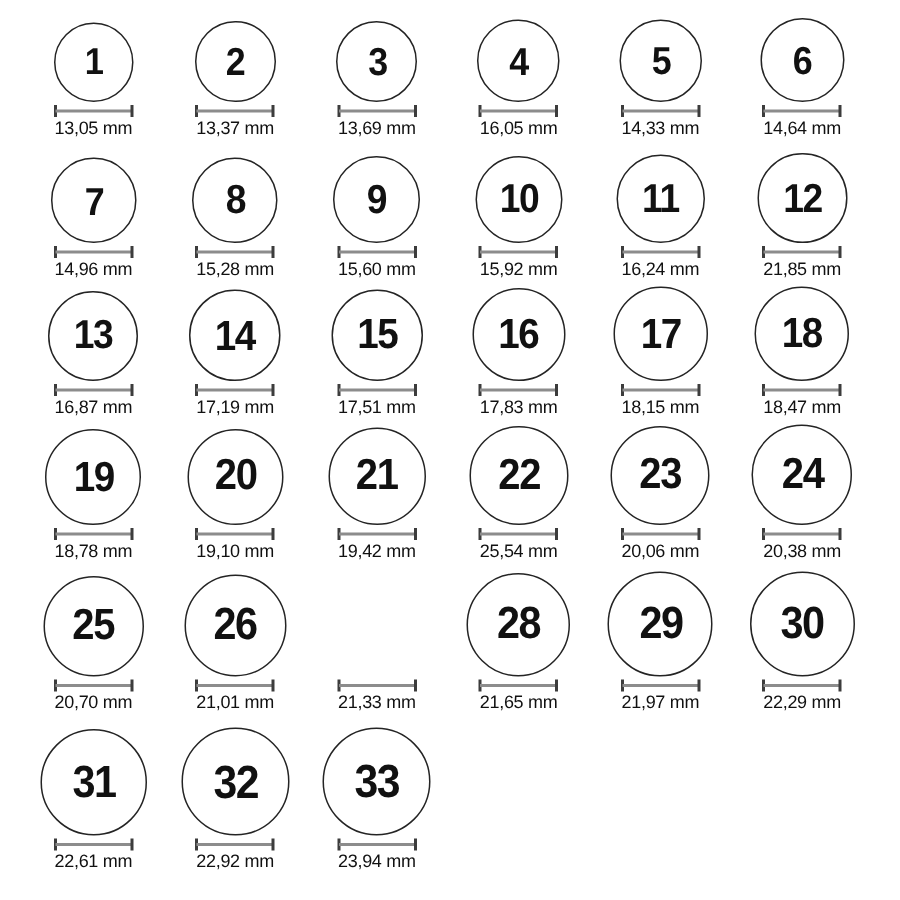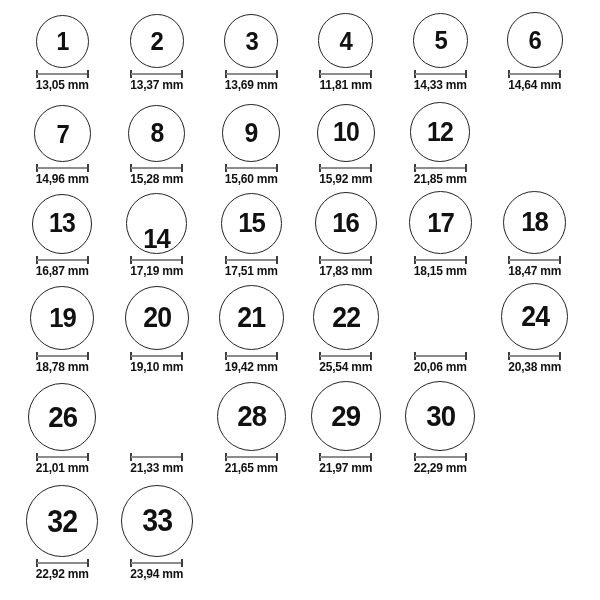--- a/index.html
+++ b/index.html
@@ -74,21 +74,21 @@
     top: 0;
     width: 2px;
     height: 8px;
     background: var(--tick-color, #3c3c3c);
   }
   .dim .tick.l { left: 0; }
   .dim .tick.r { right: 0; }
   .label {
     margin-top: 1px;
     font-size: 12px;
-    font-weight: bold;
+    font-weight: normal;
     color: var(--label-color, #111);
     line-height: 13px;
     white-space: nowrap;
     letter-spacing: -0.2px;
   }
 </style>
 </head>
 <body>
 
 <div class="chart" style="--circle-stroke: #242424; --line-color: #8c8c8c; --tick-color: #3c3c3c; --number-color: #111111; --label-color: #111111;">
@@ -128,21 +128,21 @@
       </div>
       <div class="cell">
         <div class="circle" style="width: 54.8px; height: 54.8px;">
           <div class="num" style="font-size: 26px;">4</div>
         </div>
         <div class="dim">
           <span class="tick l"></span>
           <span class="bar"></span>
           <span class="tick r"></span>
         </div>
-        <div class="label">11,81 mm</div>
+        <div class="label">16,05 mm</div>
       </div>
       <div class="cell">
         <div class="circle" style="width: 55.4px; height: 55.4px;">
           <div class="num" style="font-size: 26px;">5</div>
         </div>
         <div class="dim">
           <span class="tick l"></span>
           <span class="bar"></span>
           <span class="tick r"></span>
         </div>
@@ -199,20 +199,31 @@
           <div class="num" style="font-size: 27px;">10</div>
         </div>
         <div class="dim">
           <span class="tick l"></span>
           <span class="bar"></span>
           <span class="tick r"></span>
         </div>
         <div class="label">15,92 mm</div>
       </div>
       <div class="cell">
+        <div class="circle" style="width: 59px; height: 59px;">
+          <div class="num" style="font-size: 27px;">11</div>
+        </div>
+        <div class="dim">
+          <span class="tick l"></span>
+          <span class="bar"></span>
+          <span class="tick r"></span>
+        </div>
+        <div class="label">16,24 mm</div>
+      </div>
+      <div class="cell">
         <div class="circle" style="width: 59.6px; height: 59.6px;">
           <div class="num" style="font-size: 27px;">12</div>
         </div>
         <div class="dim">
           <span class="tick l"></span>
           <span class="bar"></span>
           <span class="tick r"></span>
         </div>
         <div class="label">21,85 mm</div>
       </div>
@@ -223,21 +234,21 @@
           <div class="num" style="font-size: 27px;">13</div>
         </div>
         <div class="dim">
           <span class="tick l"></span>
           <span class="bar"></span>
           <span class="tick r"></span>
         </div>
         <div class="label">16,87 mm</div>
       </div>
       <div class="cell">
-        <div class="circle" style="width: 60.8px; height: 60.8px; align-items: flex-end;">
+        <div class="circle" style="width: 60.8px; height: 60.8px;">
           <div class="num" style="font-size: 28px;">14</div>
         </div>
         <div class="dim">
           <span class="tick l"></span>
           <span class="bar"></span>
           <span class="tick r"></span>
         </div>
         <div class="label">17,19 mm</div>
       </div>
       <div class="cell">
@@ -324,20 +335,23 @@
           <div class="num" style="font-size: 29px;">22</div>
         </div>
         <div class="dim">
           <span class="tick l"></span>
           <span class="bar"></span>
           <span class="tick r"></span>
         </div>
         <div class="label">25,54 mm</div>
       </div>
       <div class="cell">
+        <div class="circle" style="width: 66.2px; height: 66.2px;">
+          <div class="num" style="font-size: 29px;">23</div>
+        </div>
         <div class="dim">
           <span class="tick l"></span>
           <span class="bar"></span>
           <span class="tick r"></span>
         </div>
         <div class="label">20,06 mm</div>
       </div>
       <div class="cell">
         <div class="circle" style="width: 66.8px; height: 66.8px;">
           <div class="num" style="font-size: 29px;">24</div>
@@ -345,20 +359,31 @@
         <div class="dim">
           <span class="tick l"></span>
           <span class="bar"></span>
           <span class="tick r"></span>
         </div>
         <div class="label">20,38 mm</div>
       </div>
     </div>
     <div class="row">
       <div class="cell">
+        <div class="circle" style="width: 67.4px; height: 67.4px;">
+          <div class="num" style="font-size: 29px;">25</div>
+        </div>
+        <div class="dim">
+          <span class="tick l"></span>
+          <span class="bar"></span>
+          <span class="tick r"></span>
+        </div>
+        <div class="label">20,70 mm</div>
+      </div>
+      <div class="cell">
         <div class="circle" style="width: 68px; height: 68px;">
           <div class="num" style="font-size: 30px;">26</div>
         </div>
         <div class="dim">
           <span class="tick l"></span>
           <span class="bar"></span>
           <span class="tick r"></span>
         </div>
         <div class="label">21,01 mm</div>
       </div>
@@ -398,20 +423,31 @@
         </div>
         <div class="dim">
           <span class="tick l"></span>
           <span class="bar"></span>
           <span class="tick r"></span>
         </div>
         <div class="label">22,29 mm</div>
       </div>
     </div>
     <div class="row">
+      <div class="cell">
+        <div class="circle" style="width: 71px; height: 71px;">
+          <div class="num" style="font-size: 30px;">31</div>
+        </div>
+        <div class="dim">
+          <span class="tick l"></span>
+          <span class="bar"></span>
+          <span class="tick r"></span>
+        </div>
+        <div class="label">22,61 mm</div>
+      </div>
       <div class="cell">
         <div class="circle" style="width: 71.6px; height: 71.6px;">
           <div class="num" style="font-size: 31px;">32</div>
         </div>
         <div class="dim">
           <span class="tick l"></span>
           <span class="bar"></span>
           <span class="tick r"></span>
         </div>
         <div class="label">22,92 mm</div>

